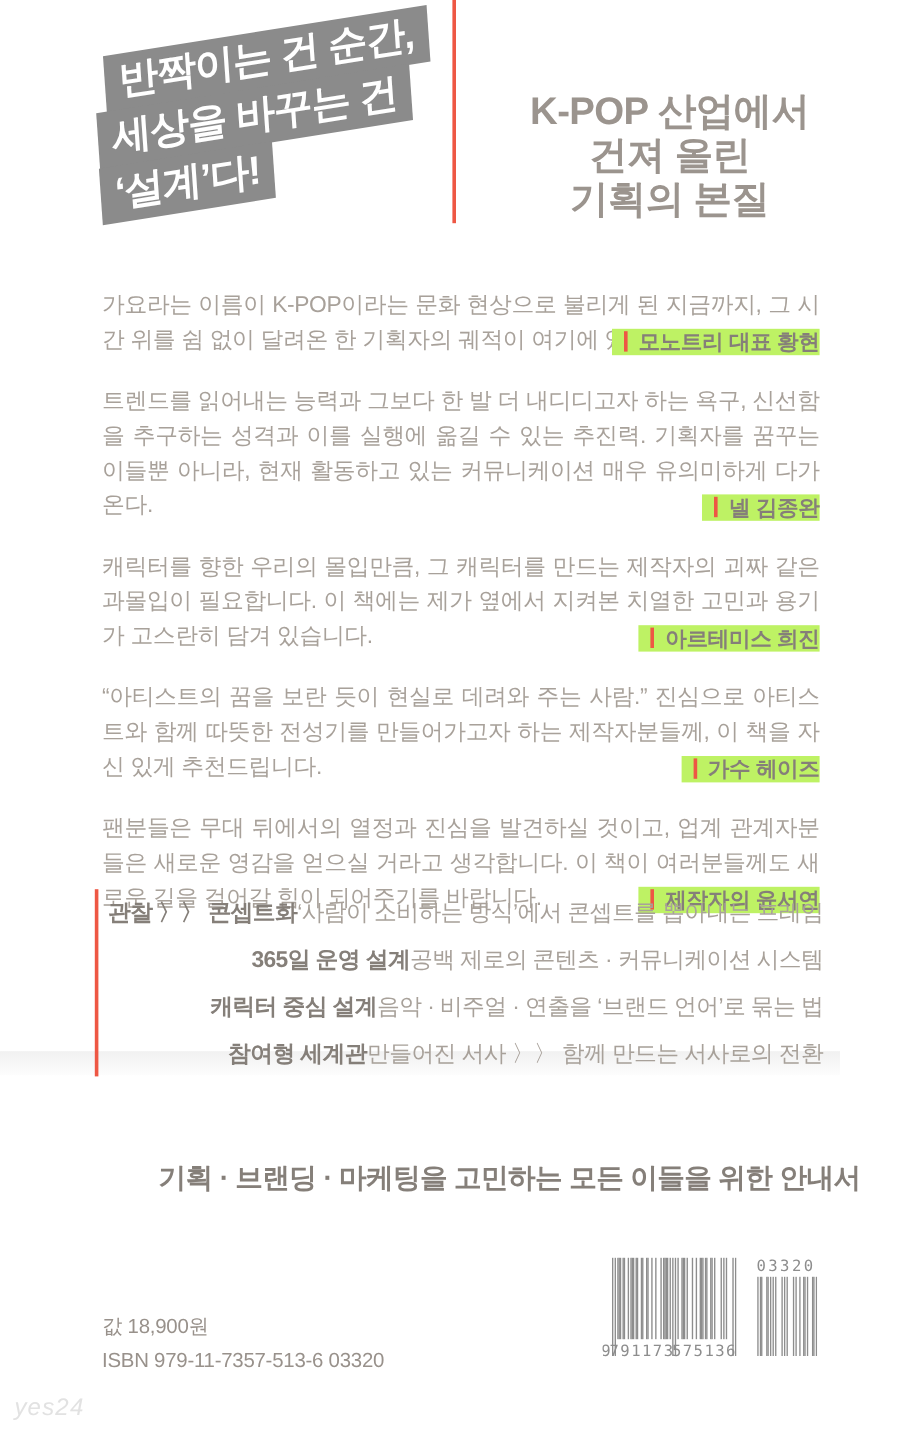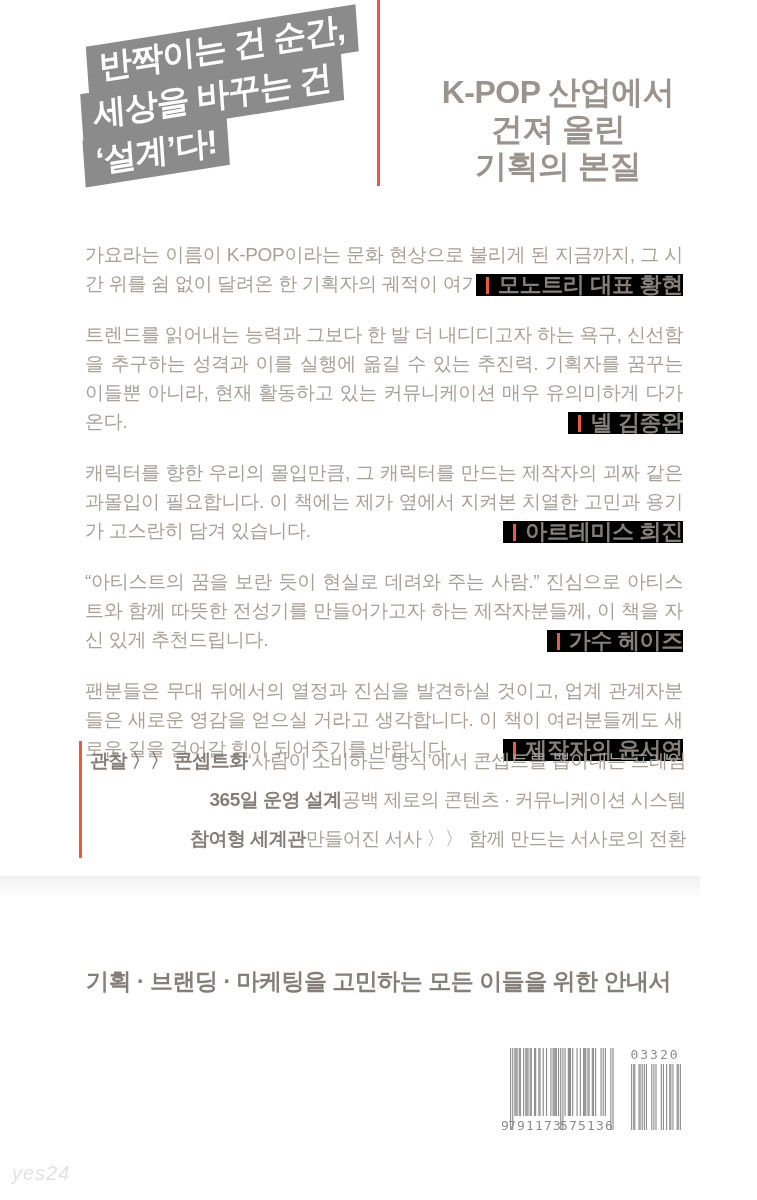--- a/index.html
+++ b/index.html
@@ -35,36 +35,36 @@
     position:absolute;left:380px;top:74px;width:356px;text-align:center;
     font-size:32px;font-weight:700;color:var(--title-gray);line-height:37px;letter-spacing:-0.5px;
   }
   
   .reviews{position:absolute;left:85px;top:240px;width:598px;}
   .review{
     position:relative;margin:0 0 22px;font-size:19px;line-height:29px;
     color:var(--body-gray);text-align:justify;letter-spacing:-0.3px;
   }
   .attr{
-    position:absolute;right:0;bottom:2px;background:#000000;padding-left:10px;
-    font-weight:700;color:var(--strong-gray);font-size:22px;line-height:22px;white-space:nowrap;
+    position:absolute;right:0;bottom:2px;background:#bef264;padding-left:10px;
+    font-weight:700;color:var(--strong-gray);font-size:18px;line-height:22px;white-space:nowrap;
   }
   .attr .bar{display:inline-block;width:0;height:17px;border-left:3px solid var(--accent-red);
     margin-right:9px;vertical-align:-2px;}
   
   .band{position:absolute;left:0;top:876px;width:700px;height:20px;
     background:linear-gradient(180deg,#e7e7e7,#fbfbfb);opacity:.6;}
   
   .features{position:absolute;left:79px;top:741px;width:604px;border-left:3px solid var(--accent-red);}
   .frow{display:flex;justify-content:flex-end;align-items:center;height:39px;padding-left:6px;}
   .flabel{font-weight:700;color:var(--strong-gray);font-size:19px;white-space:nowrap;letter-spacing:-0.5px;}
   .fdesc{color:var(--body-gray);font-size:19px;text-align:right;letter-spacing:-0.5px;}
   
   .tagline{
-    position:absolute;left:40px;width:677px;top:966px;text-align:center;
+    position:absolute;left:40px;width:677px;top:966px;text-align:right;
     font-size:23px;font-weight:700;color:var(--strong-gray);letter-spacing:-0.5px;
   }
   
   .price-block{position:absolute;left:85px;top:1092px;font-size:17px;color:var(--footer-gray);line-height:28px;letter-spacing:-0.2px;}
   
   .barcode-wrap{position:absolute;left:502px;top:1048px;display:flex;align-items:flex-start;gap:15px;}
   .bc-digits{fill:var(--barcode-gray);font-family:"DejaVu Sans Mono","Liberation Mono",monospace;}
   
   .watermark{position:absolute;left:12px;top:1162px;font-style:italic;font-weight:400;
     color:var(--watermark-gray);font-size:20px;letter-spacing:1px;}
@@ -122,28 +122,34 @@
   <div class="features">
     <div class="frow">
       <span class="flabel">관찰 〉〉 콘셉트화</span>
       <span class="fdesc">‘사람이 소비하는 방식’에서 콘셉트를 뽑아내는 프레임</span>
     </div>
     <div class="frow">
       <span class="flabel">365일 운영 설계</span>
       <span class="fdesc">공백 제로의 콘텐츠 · 커뮤니케이션 시스템</span>
     </div>
     <div class="frow">
+      <span class="flabel">캐릭터 중심 설계</span>
+      <span class="fdesc">음악 · 비주얼 · 연출을 ‘브랜드 언어’로 묶는 법</span>
+    </div>
+    <div class="frow">
       <span class="flabel">참여형 세계관</span>
       <span class="fdesc">만들어진 서사 〉〉 함께 만드는 서사로의 전환</span>
     </div>
   </div>
 
   <div class="tagline">기획 · 브랜딩 · 마케팅을 고민하는 모든 이들을 위한 안내서</div>
 
   <div class="price-block">
+    <div>값 18,900원</div>
+    <div>ISBN 979-11-7357-513-6 03320</div>
   </div>
 
   <div class="barcode-wrap">
     <svg id="bc-main" width="112" height="94" viewBox="0 0 112 94">
         <rect x="8.00" y="0" width="1.14" height="82" fill="#8d8d8d"></rect>
         <rect x="10.18" y="0" width="1.14" height="82" fill="#8d8d8d"></rect>
         <rect x="12.36" y="0" width="1.14" height="68" fill="#8d8d8d"></rect>
         <rect x="13.45" y="0" width="1.14" height="68" fill="#8d8d8d"></rect>
         <rect x="14.54" y="0" width="1.14" height="68" fill="#8d8d8d"></rect>
         <rect x="16.72" y="0" width="1.14" height="68" fill="#8d8d8d"></rect>

